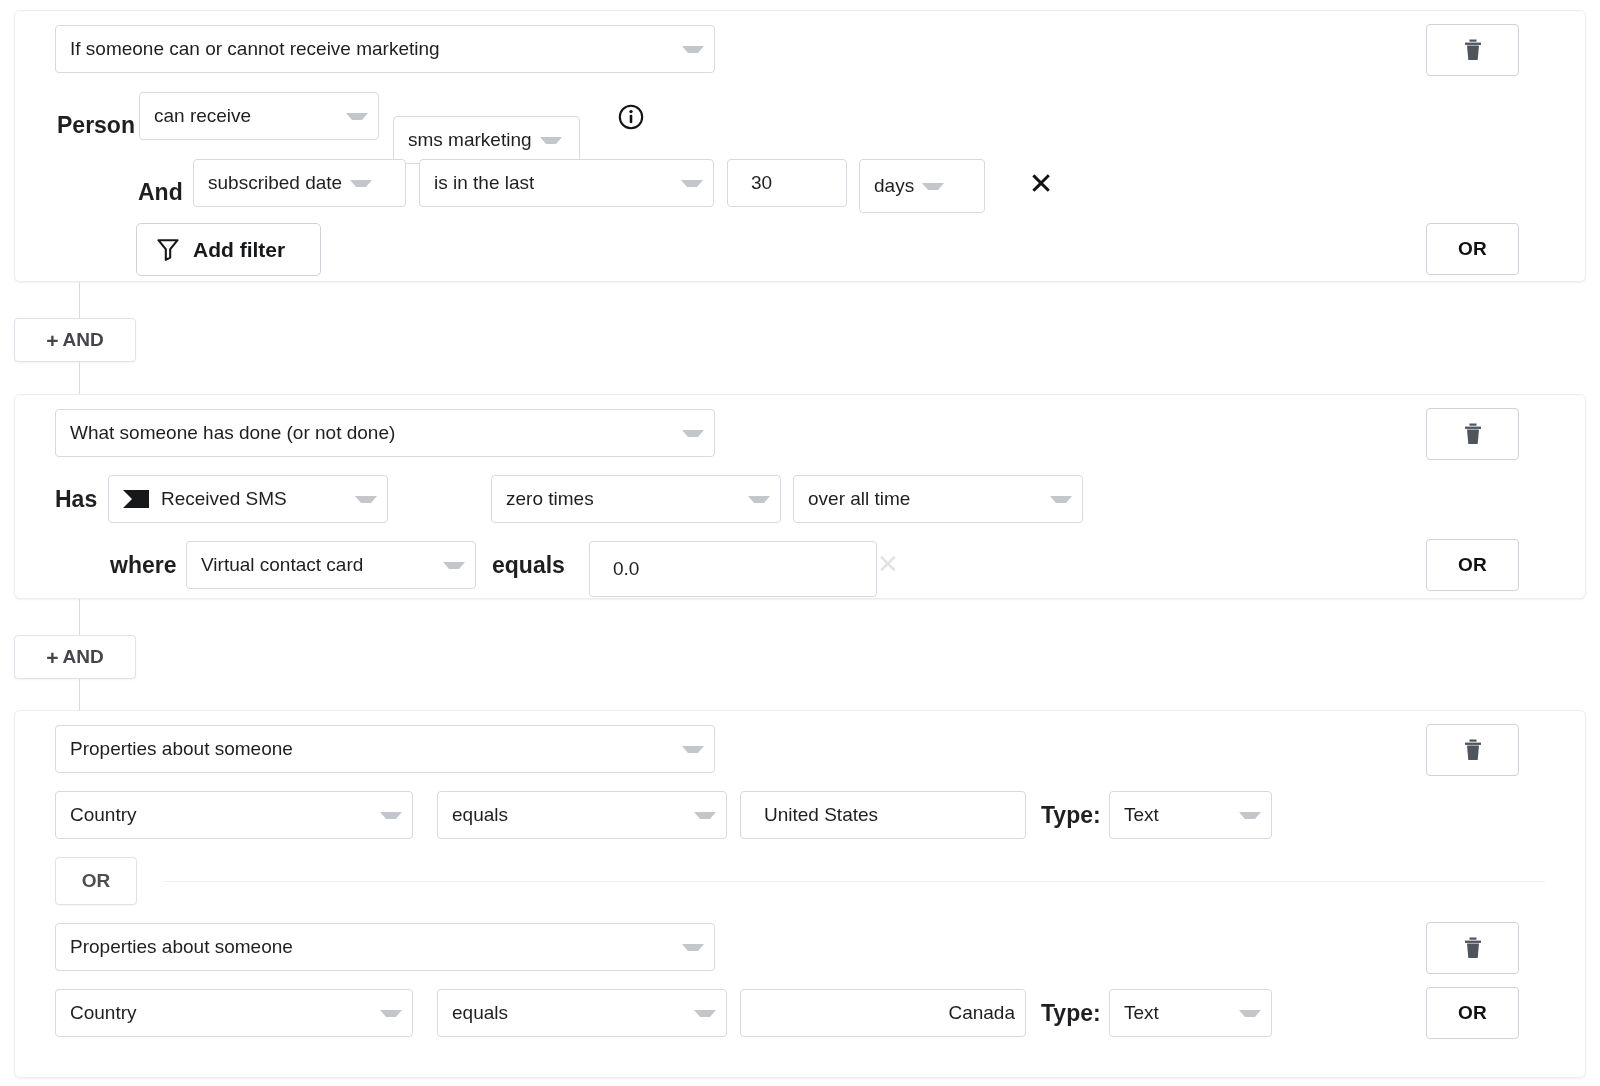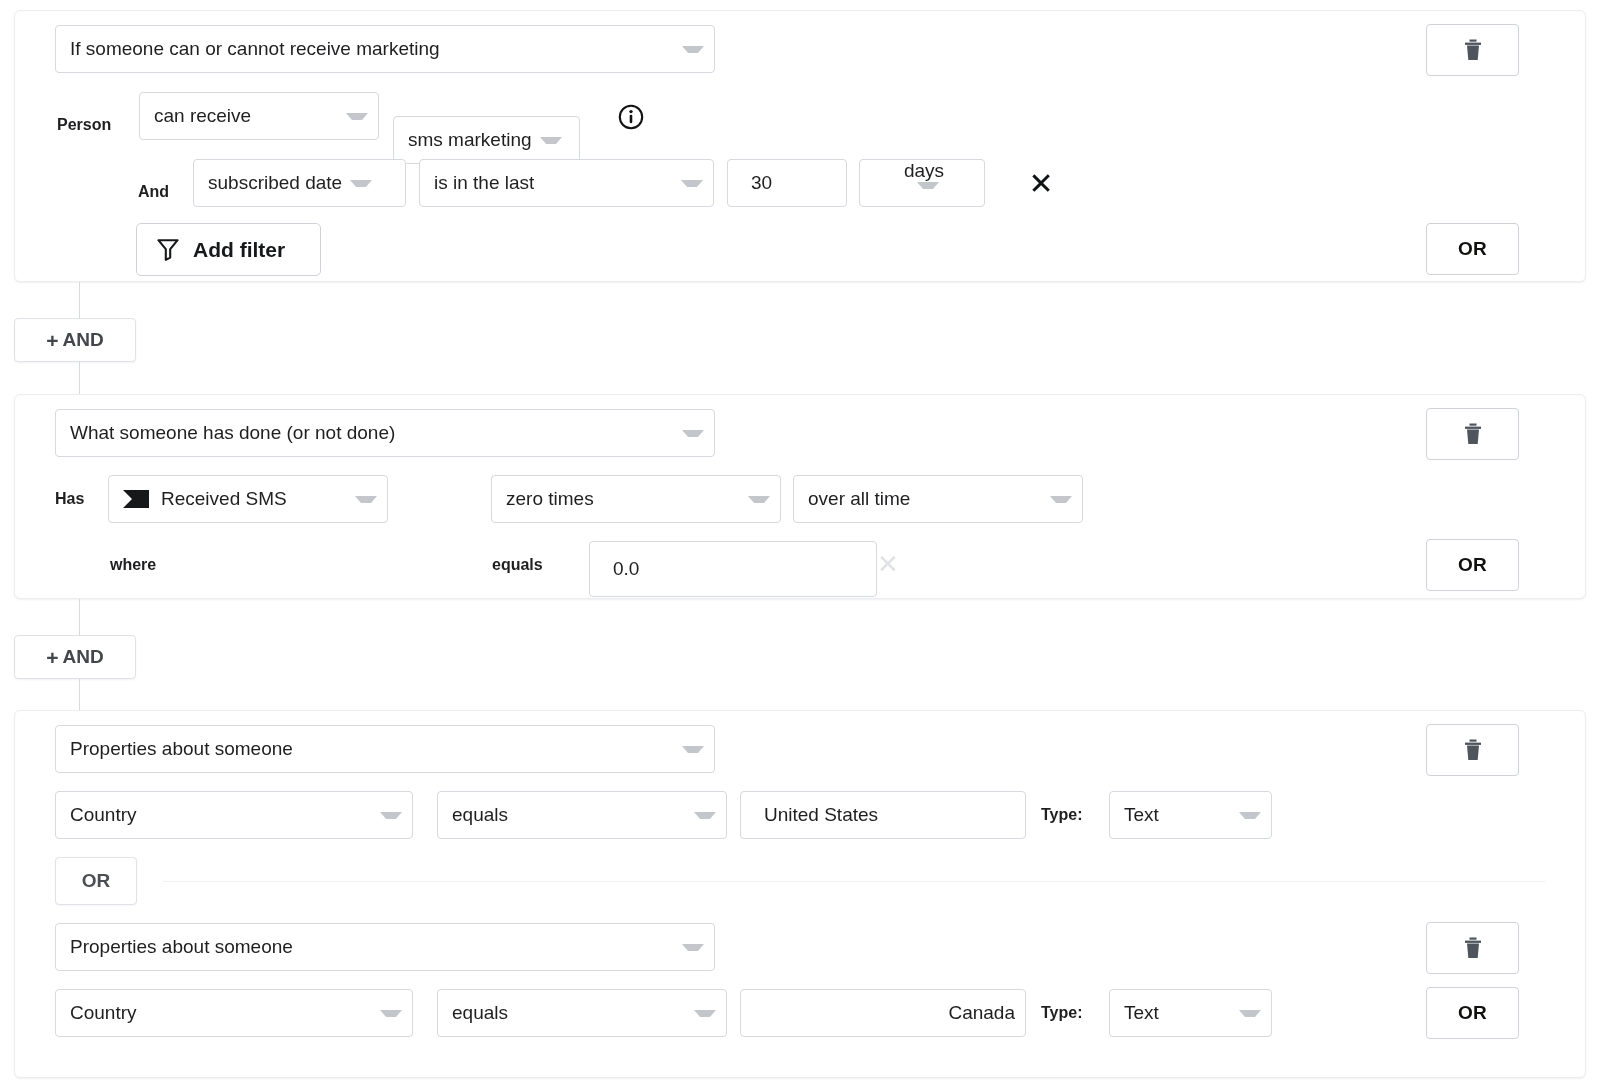--- a/index.html
+++ b/index.html
@@ -49,21 +49,21 @@
     border-left: 6px solid transparent;
     border-right: 6px solid transparent;
     border-top: 7px solid #c3c6cb;
   }
   .ctl.tight .caret { margin-left: 8px; }
   .ctl.input { padding-left: 23px; }
 
   
   .lbl {
     position: absolute;
-    font-size: 16px;
+    font-size: 23px;
     font-weight: bold;
     color: #1f1f21;
     display: flex;
     align-items: center;
     white-space: nowrap;
   }
 
   
   .btn-box {
     position: absolute;
@@ -212,21 +212,21 @@
 
     <div class="ctl" style="left:404px; top:148px; width:295px; height:48px;">
       <span class="txt">is in the last</span>
       <span class="caret"></span>
     </div>
 
     <div class="ctl input" style="left:712px; top:148px; width:120px; height:48px;">
       <span class="txt">30</span>
     </div>
 
-    <div class="ctl tight" style="left:844px; top:148px; width:126px; height:48px;flex-direction:column;">
+    <div class="ctl tight" style="left:844px; top:148px; width:126px; height:54px;">
       <span class="txt">days</span>
       <span class="caret"></span>
     </div>
 
     <div class="x-mark" style="left:1007px; top:157px; width:38px; height:32px;">✕</div>
 
     <div class="addfilter" style="left:121px; top:212px; width:185px; height:53px;padding-left:20px;">
       <span class="icon">
         <svg width="22" height="23" viewBox="0 0 22 23" aria-hidden="true">
           <path d="M1.4 2.2 H20.6 L13.2 11.2 V19.6 L8.8 21.8 V11.2 Z" fill="none" stroke="#16181a" stroke-width="2.1" stroke-linejoin="round"></path>
@@ -277,20 +277,24 @@
       <span class="caret"></span>
     </div>
 
     <div class="ctl" style="left:476px; top:80px; width:290px; height:48px;">
       <span class="txt">zero times</span>
       <span class="caret"></span>
     </div>
 
     <div class="lbl" style="left:95px; top:146px; width:85px; height:48px;">where</div>
 
+    <div class="ctl" style="left:171px; top:146px; width:290px; height:48px;">
+      <span class="txt">Virtual contact card</span>
+      <span class="caret"></span>
+    </div>
 
     <div class="lbl" style="left:477px; top:146px; width:80px; height:48px;">equals</div>
 
     <div class="ctl input" style="left:574px; top:146px; width:288px; height:56px;">
       <span class="txt">0.0</span>
     </div>
 
     <div class="x-mark faded" style="left:855px; top:152px; width:36px; height:34px;">✕</div>
 
     <div class="btn-box btn-or" style="left:1411px; top:144px; width:93px; height:52px;">

